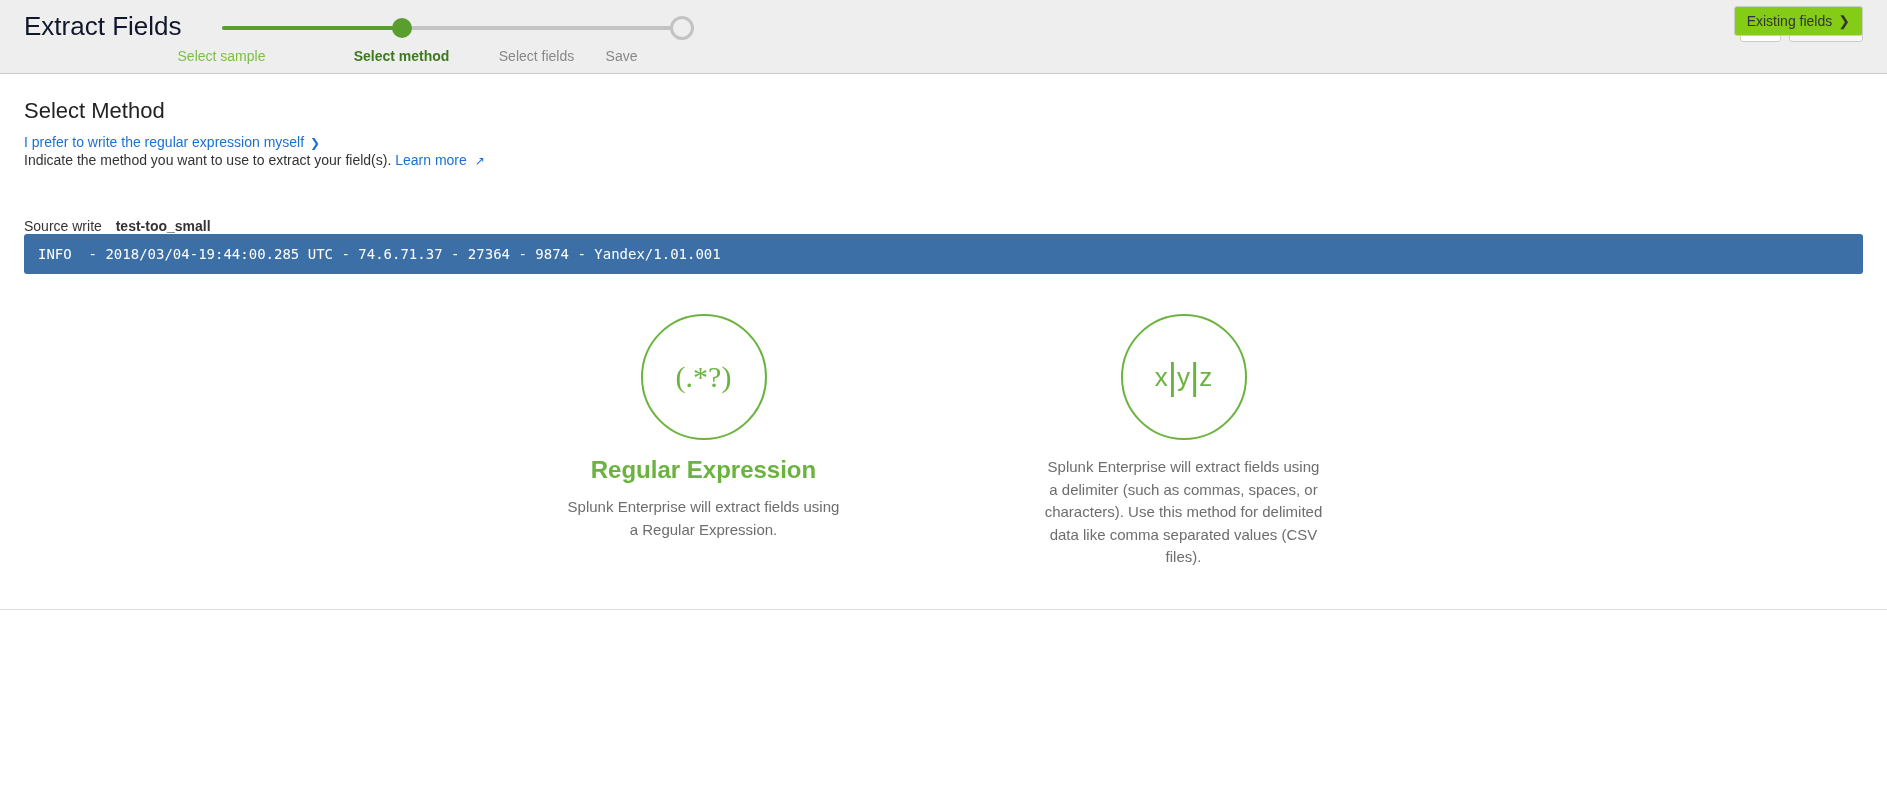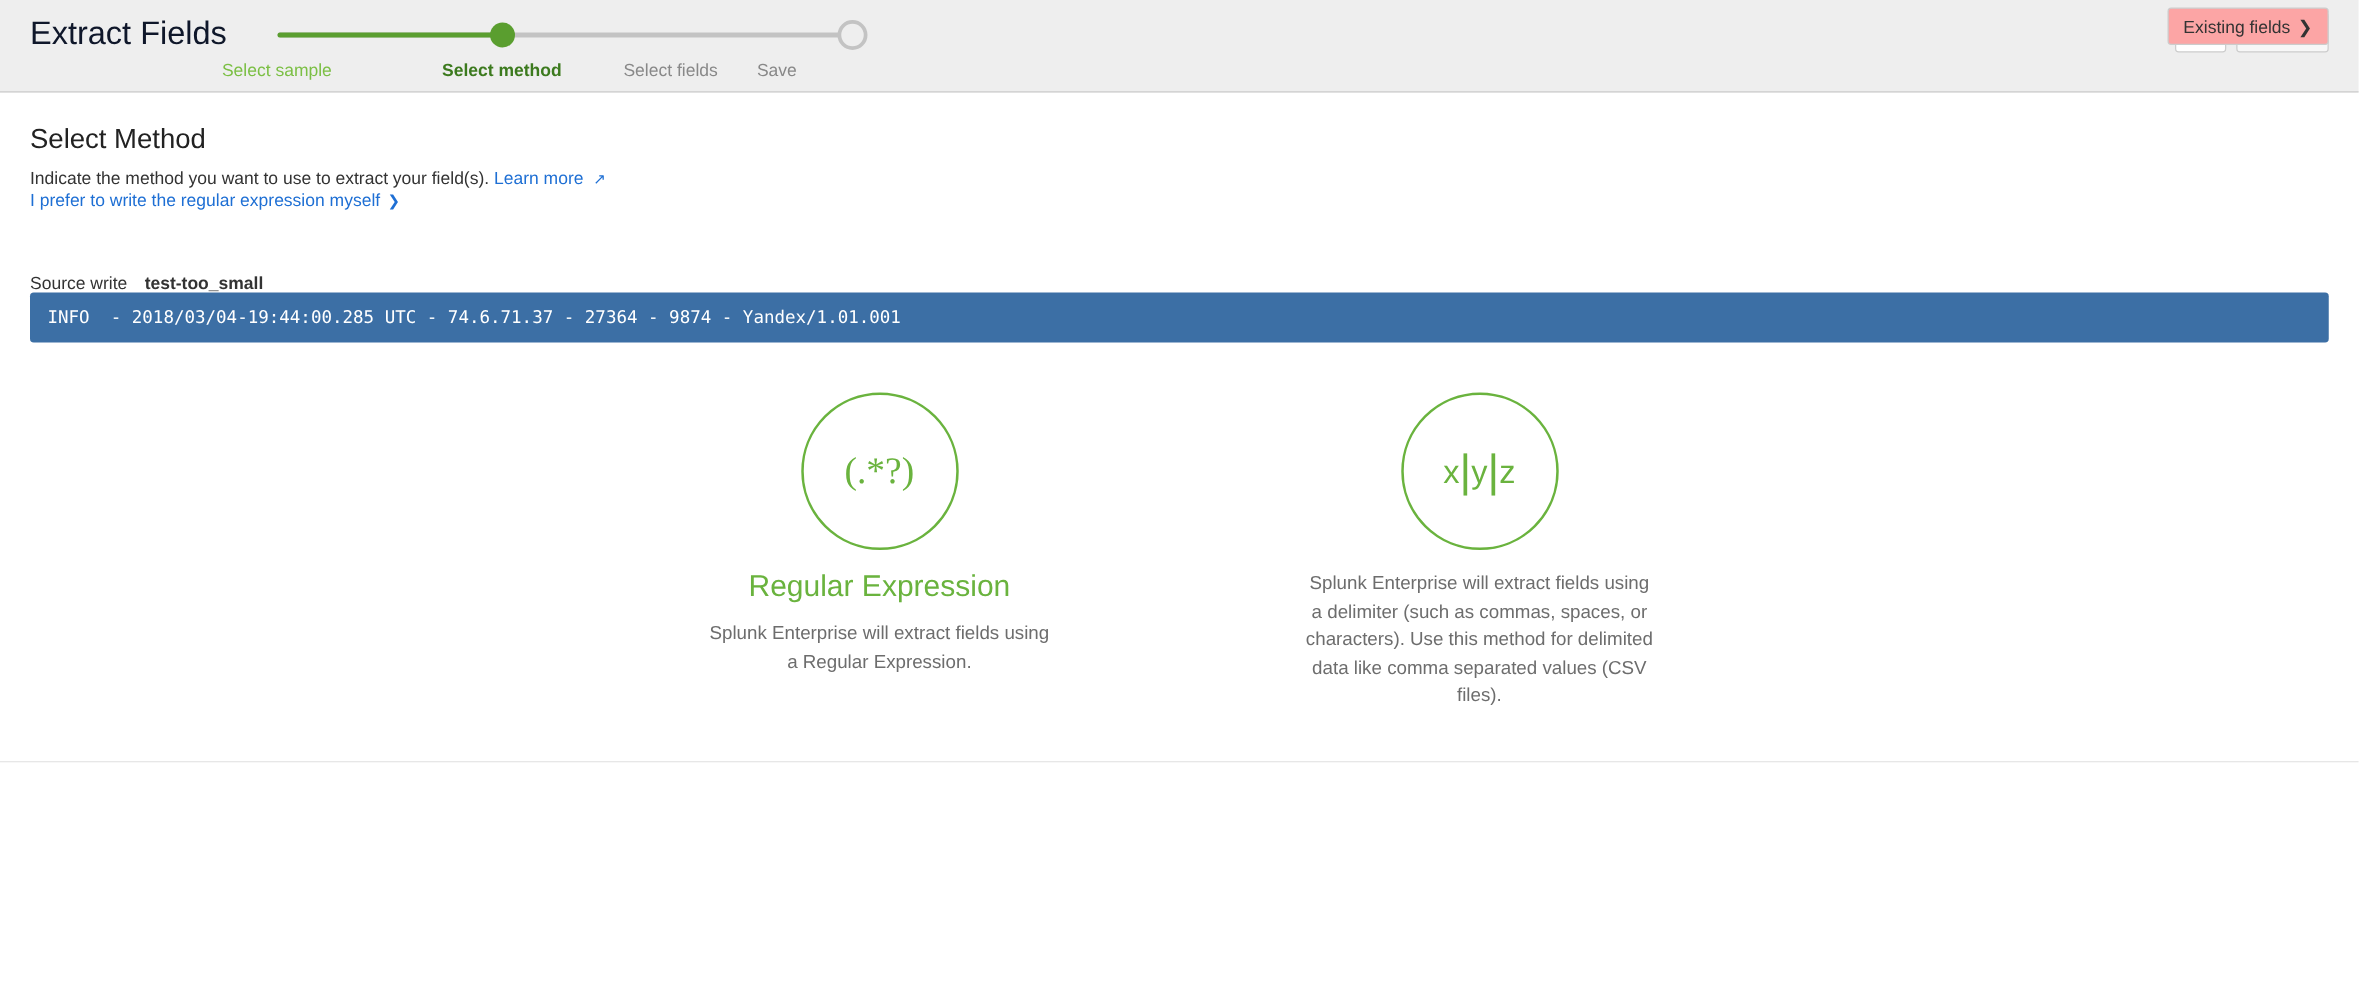--- a/index.html
+++ b/index.html
@@ -97,21 +97,21 @@
     display: inline-flex;
     align-items: center;
   }
   .btn.disabled { color: #aaa; cursor: default; background:#f7f7f7; }
   .btn .chev { font-size: 13px; }
 
   .existing-btn {
     position: absolute;
     right: 24px;
     top: 6px;
-    background: #fca5a5;
+    background: #84cc16;
     border: 1px solid #ccc;
     border-radius: 3px;
     padding: 6px 12px;
     font-size: 14px;
     color: #333;
     cursor: pointer;
     display: inline-flex;
     align-items: center;
   }
 
@@ -168,21 +168,21 @@
     color: #6ab33e;
     font-size: 30px;
     font-weight: 500;
   }
   .method-circle.regex-glyph { font-family: Georgia, serif; }
   .delim-glyph { display:flex; align-items:center; gap: 2px; font-family: Arial, sans-serif; font-size: 26px;}
   .delim-bar { color:#6ab33e; font-size: 36px; font-weight:300; margin: 0 -2px; }
   .method-name {
     color: #6ab33e;
     font-size: 24px;
-    font-weight: 400;
+    font-weight: 700;
     margin-bottom: 12px;
   }
   .method-desc {
     color: #6d6d6d;
     font-size: 15px;
     line-height: 1.5;
   }
 </style>
 </head>
 <body>
@@ -217,30 +217,30 @@
 
   <button class="existing-btn">
     <span>Existing fields</span>
     <span class="chev" style="margin-left:6px;">❯</span>
   </button>
 </div>
 
 <div class="main">
   <div class="section-title">Select Method</div>
   <div class="desc-line">
+    <a class="link">
+      <span>I prefer to write the regular expression myself</span>
+      <span class="chev">❯</span>
+    </a>
+  </div>
+  <div class="desc-line">
     <span>Indicate the method you want to use to extract your field(s).</span>
     <a class="link">
       <span>Learn more</span>
       <span class="ext-icon">↗</span>
-    </a>
-  </div>
-  <div class="desc-line">
-    <a class="link">
-      <span>I prefer to write the regular expression myself</span>
-      <span class="chev">❯</span>
     </a>
   </div>
 
   <div class="source-row">
     <span class="source-label">Source write</span>
     <span class="source-value">test-too_small</span>
   </div>
 
   <div class="sample-event">INFO  - 2018/03/04-19:44:00.285 UTC - 74.6.71.37 - 27364 - 9874 - Yandex/1.01.001</div>
 

